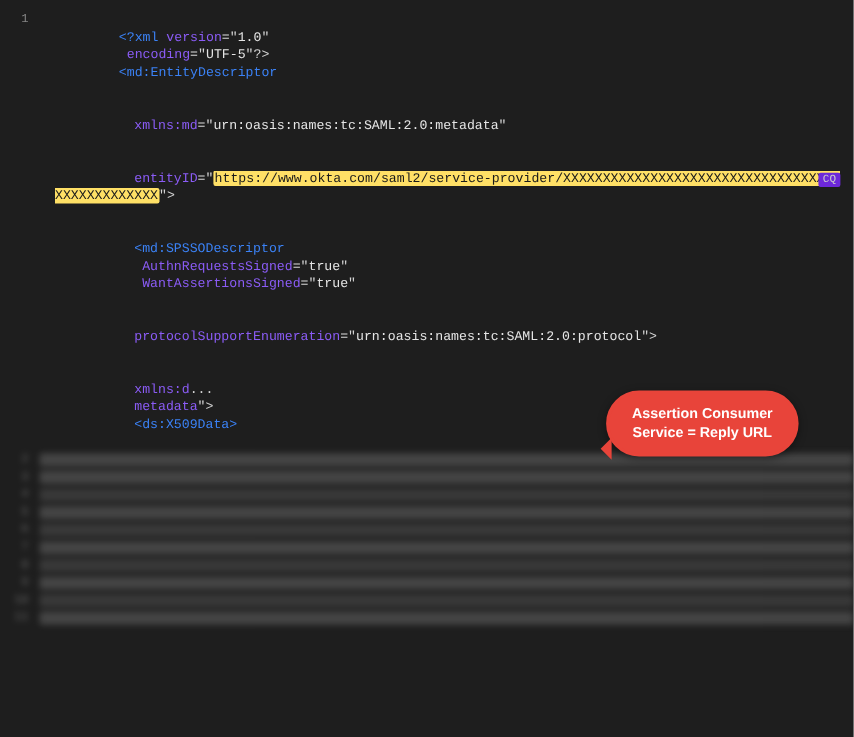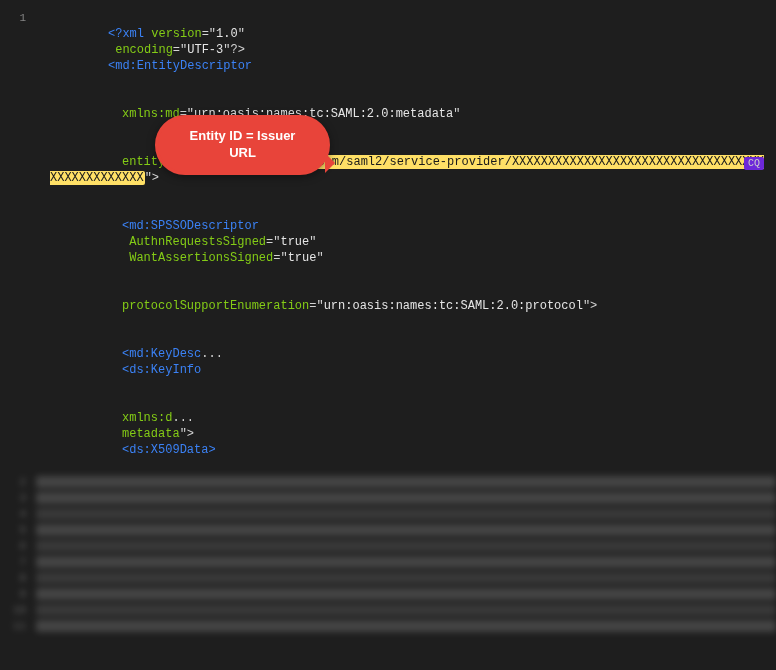--- a/index.html
+++ b/index.html
@@ -41,21 +41,21 @@
     .line-content {
       color: #d4d4d4;
       white-space: pre-wrap;
       word-break: break-all;
       flex: 1;
       padding-right: 10px;
     }
 
     .c-blue { color: #3b82f6; }
     .c-orange { color: #e5e5e5; }
-    .c-light { color: #84cc16; }
+    .c-light { color: #8b5cf6; }
     .c-white { color: #d4d4d4; }
 
     .highlight-yellow {
       background: #ffe066;
       color: #1a1a1a;
       border-radius: 2px;
       padding: 0 1px;
     }
 
     
@@ -136,21 +136,21 @@
 <div class="code-container">
 
   <div class="code-block">
 
     <div style="padding-top:10px;">
 
       <div class="line">
         <span class="line-num">1</span>
         <span class="line-content">
           <span class="c-blue">&lt;?xml </span><span class="c-light">version</span><span class="c-white">="</span><span class="c-orange">1.0</span><span class="c-white">"</span>
-          <span class="c-light"> encoding</span><span class="c-white">="</span><span class="c-orange">UTF-3</span><span class="c-white">"?&gt;</span>
+          <span class="c-light"> encoding</span><span class="c-white">="</span><span class="c-orange">UTF-5</span><span class="c-white">"?&gt;</span>
           <span class="c-blue">&lt;md:EntityDescriptor</span>
         </span>
       </div>
 
       <div class="line">
         <span class="line-num"></span>
         <span class="line-content" style="padding-left:14px;">
           <span class="c-light">xmlns:md</span><span class="c-white">="</span><span class="c-orange">urn:oasis:names:tc:SAML:2.0:metadata</span><span class="c-white">"</span>
         </span>
       </div>
@@ -174,27 +174,20 @@
       <div class="line">
         <span class="line-num"></span>
         <span class="line-content" style="padding-left:14px;">
           <span class="c-light">protocolSupportEnumeration</span><span class="c-white">="</span><span class="c-orange">urn:oasis:names:tc:SAML:2.0:protocol</span><span class="c-white">"&gt;</span>
         </span>
       </div>
 
       <div class="line">
         <span class="line-num"></span>
         <span class="line-content" style="padding-left:14px;">
-          <span class="c-blue">&lt;md:KeyDesc</span><span class="c-white">...</span>
-          <span class="c-blue">&lt;ds:KeyInfo</span>
-        </span>
-      </div>
-      <div class="line">
-        <span class="line-num"></span>
-        <span class="line-content" style="padding-left:14px;">
           <span class="c-light">xmlns:d</span><span class="c-white">...</span>
           <span class="c-light">metadata</span><span class="c-white">"&gt;</span>
           <span class="c-blue">&lt;ds:X509Data&gt;</span>
         </span>
       </div>
     </div>
 
     <div class="blurred">
       <div class="line">
           <span class="line-num">2</span>
@@ -235,18 +228,18 @@
       <div class="line">
           <span class="line-num">11</span>
           <span class="line-content" style="background:#555; height:12px; width:83%; border-radius:2px; margin-top:2px; display:inline-block;"></span>
         </div>
     </div>
 
   </div>
 
   <div class="cq-badge">CQ</div>
 
-  <div class="annotation annotation-1">
-    <span>Entity ID = Issuer URL</span>
+
+  <div class="annotation annotation-2">
+    <span>Assertion Consumer Service = Reply URL</span>
   </div>
 
-
 </div>
 
 </body></html>

